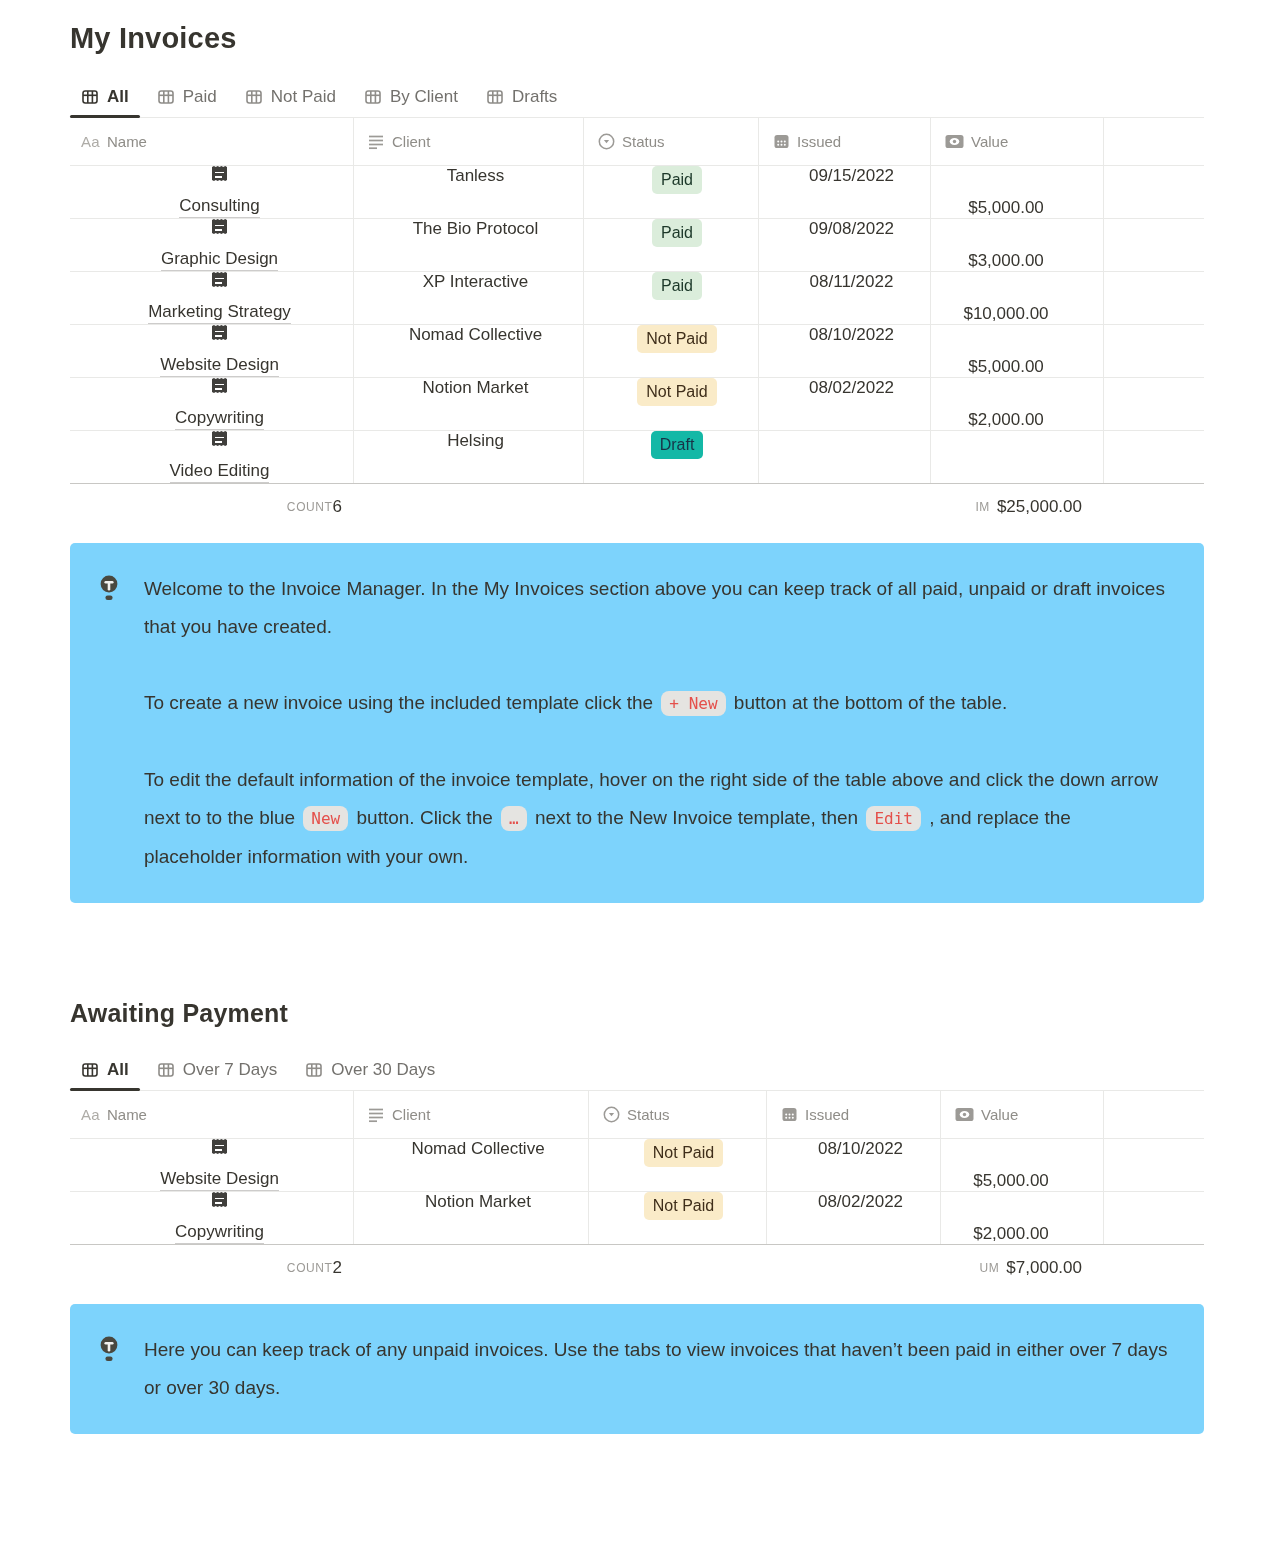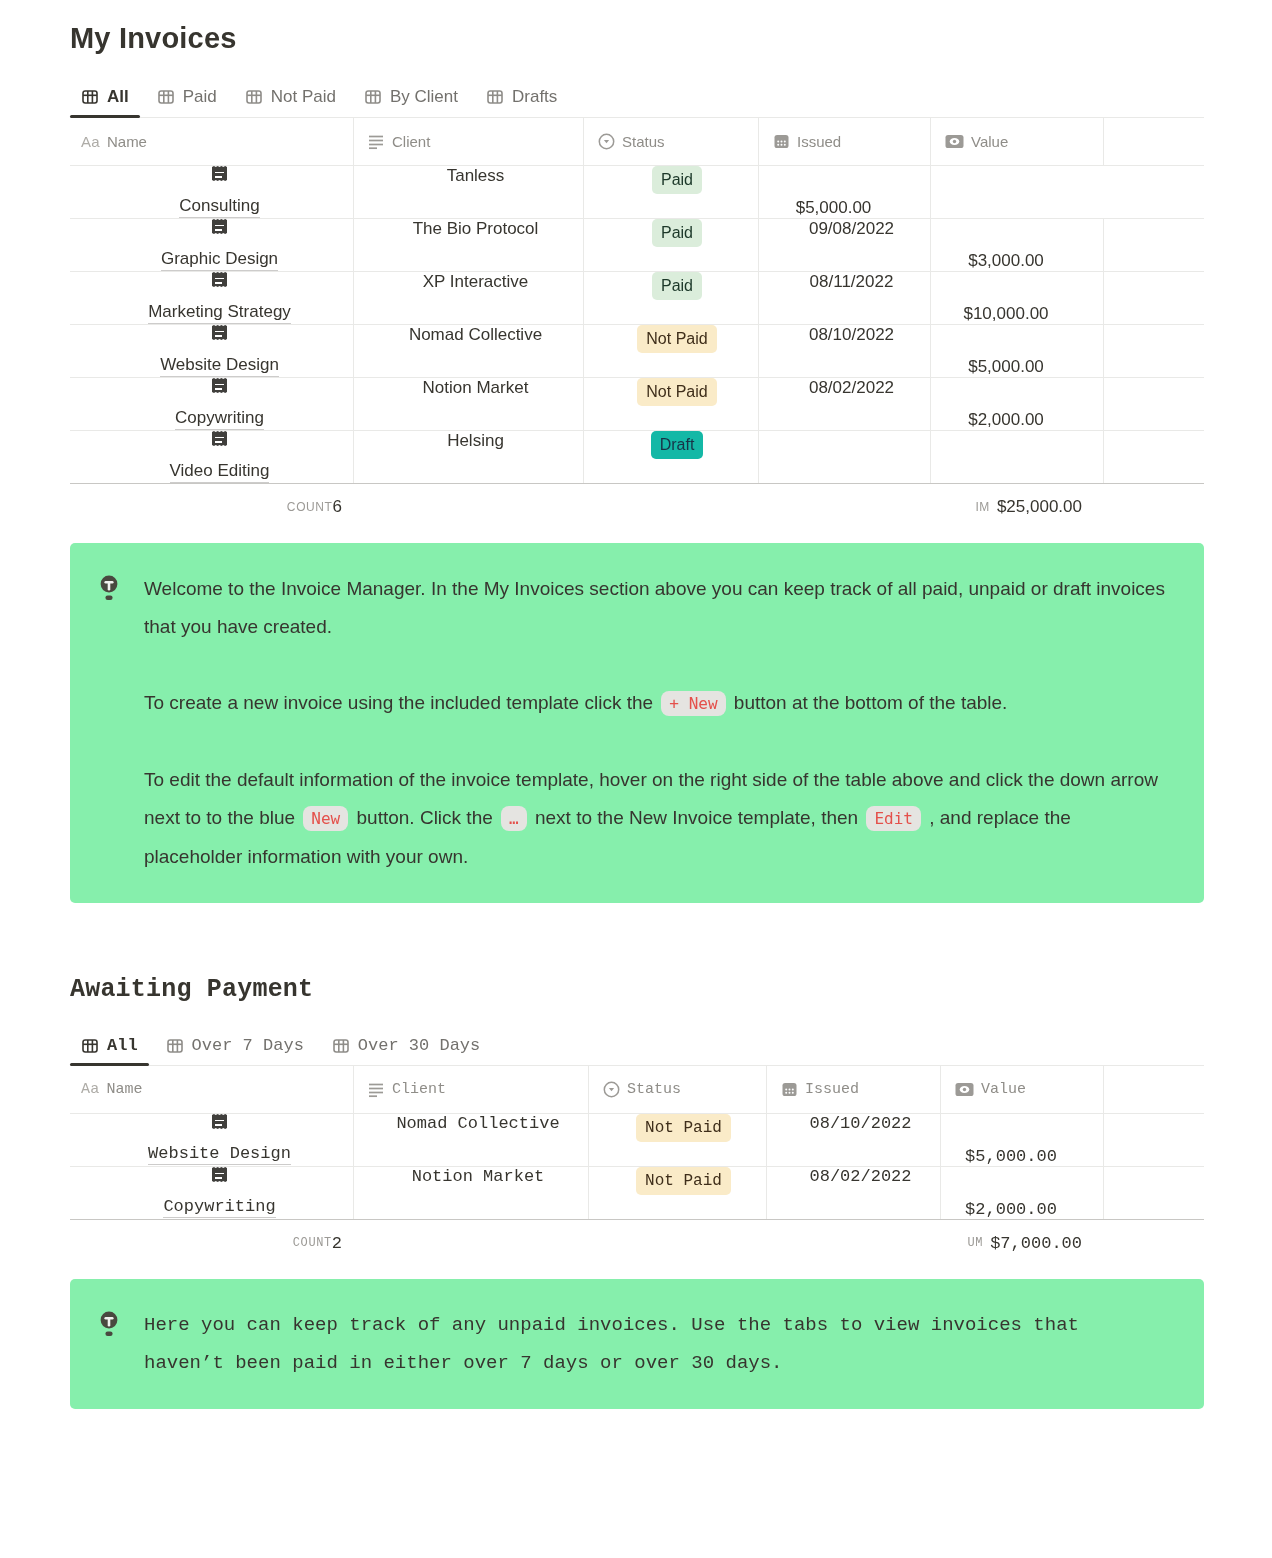--- a/index.html
+++ b/index.html
@@ -79,34 +79,34 @@
   .tfoot { height:46px; }
   .tf { display:flex; align-items:center; }
   .tf-count { grid-column:1; justify-content:flex-end; padding-right:12px; }
   .tf-sum   { grid-column:5; justify-content:flex-end; padding-right:22px; gap:7px; }
   .calc-label { font-size:12px; letter-spacing:0.6px; color:#9C9A96; text-transform:uppercase; }
   .calc-value { font-size:17px; font-weight:500; color:#37352F; }
   .tf-count .calc-value { font-weight:400; }
 
   
   .callout {
-    margin-top:13px; background:#86efac; border-radius:5px;
+    margin-top:13px; background:#7dd3fc; border-radius:5px;
     padding:27px 36px 27px 28px; display:flex; gap:24px;
   }
   .callout .bulb { flex:0 0 22px; margin-top:4px; }
   .co-body { flex:1; }
   .co-p { font-size:19px; line-height:38px; color:#37352F; }
   .co-p + .co-p { margin-top:38px; }
   .co-p .code {
     font-family:"DejaVu Sans Mono","Liberation Mono",monospace;
     font-size:16px; color:#E4504B; background:#E5E4E1;
     border-radius:8px; padding:3px 8px; margin:0 3px; white-space:nowrap;
   }
 
-  .section-2 { margin-top:72px;font-family:Liberation Mono, monospace; }
+  .section-2 { margin-top:96px; }
 </style>
 </head>
 <body>
 
 <svg width="0" height="0" style="position:absolute">
   <defs>
     <g id="ic-table">
       <rect x="2" y="3" width="14" height="12" rx="2.2" fill="none" stroke="currentColor" stroke-width="1.6"></rect>
       <line x1="2" y1="7.3" x2="16" y2="7.3" stroke="currentColor" stroke-width="1.6"></line>
       <line x1="6.8" y1="3" x2="6.8" y2="15" stroke="currentColor" stroke-width="1.6"></line>
@@ -229,20 +229,21 @@
       <div class="tbody">
         <div class="tr">
           <div class="td td-name">
               <span class="receipt"></span>
               <span class="name-link">Consulting</span>
             </div>
           <div class="td">Tanless</div>
           <div class="td td-status">
               <span class="badge" data-color="green">Paid</span>
             </div>
+          <div class="td">09/15/2022</div>
           <div class="td td-value">$5,000.00</div>
           <div class="td"></div>
         </div>
         <div class="tr">
           <div class="td td-name">
               <span class="receipt"></span>
               <span class="name-link">Graphic Design</span>
             </div>
           <div class="td">The Bio Protocol</div>
           <div class="td td-status">

